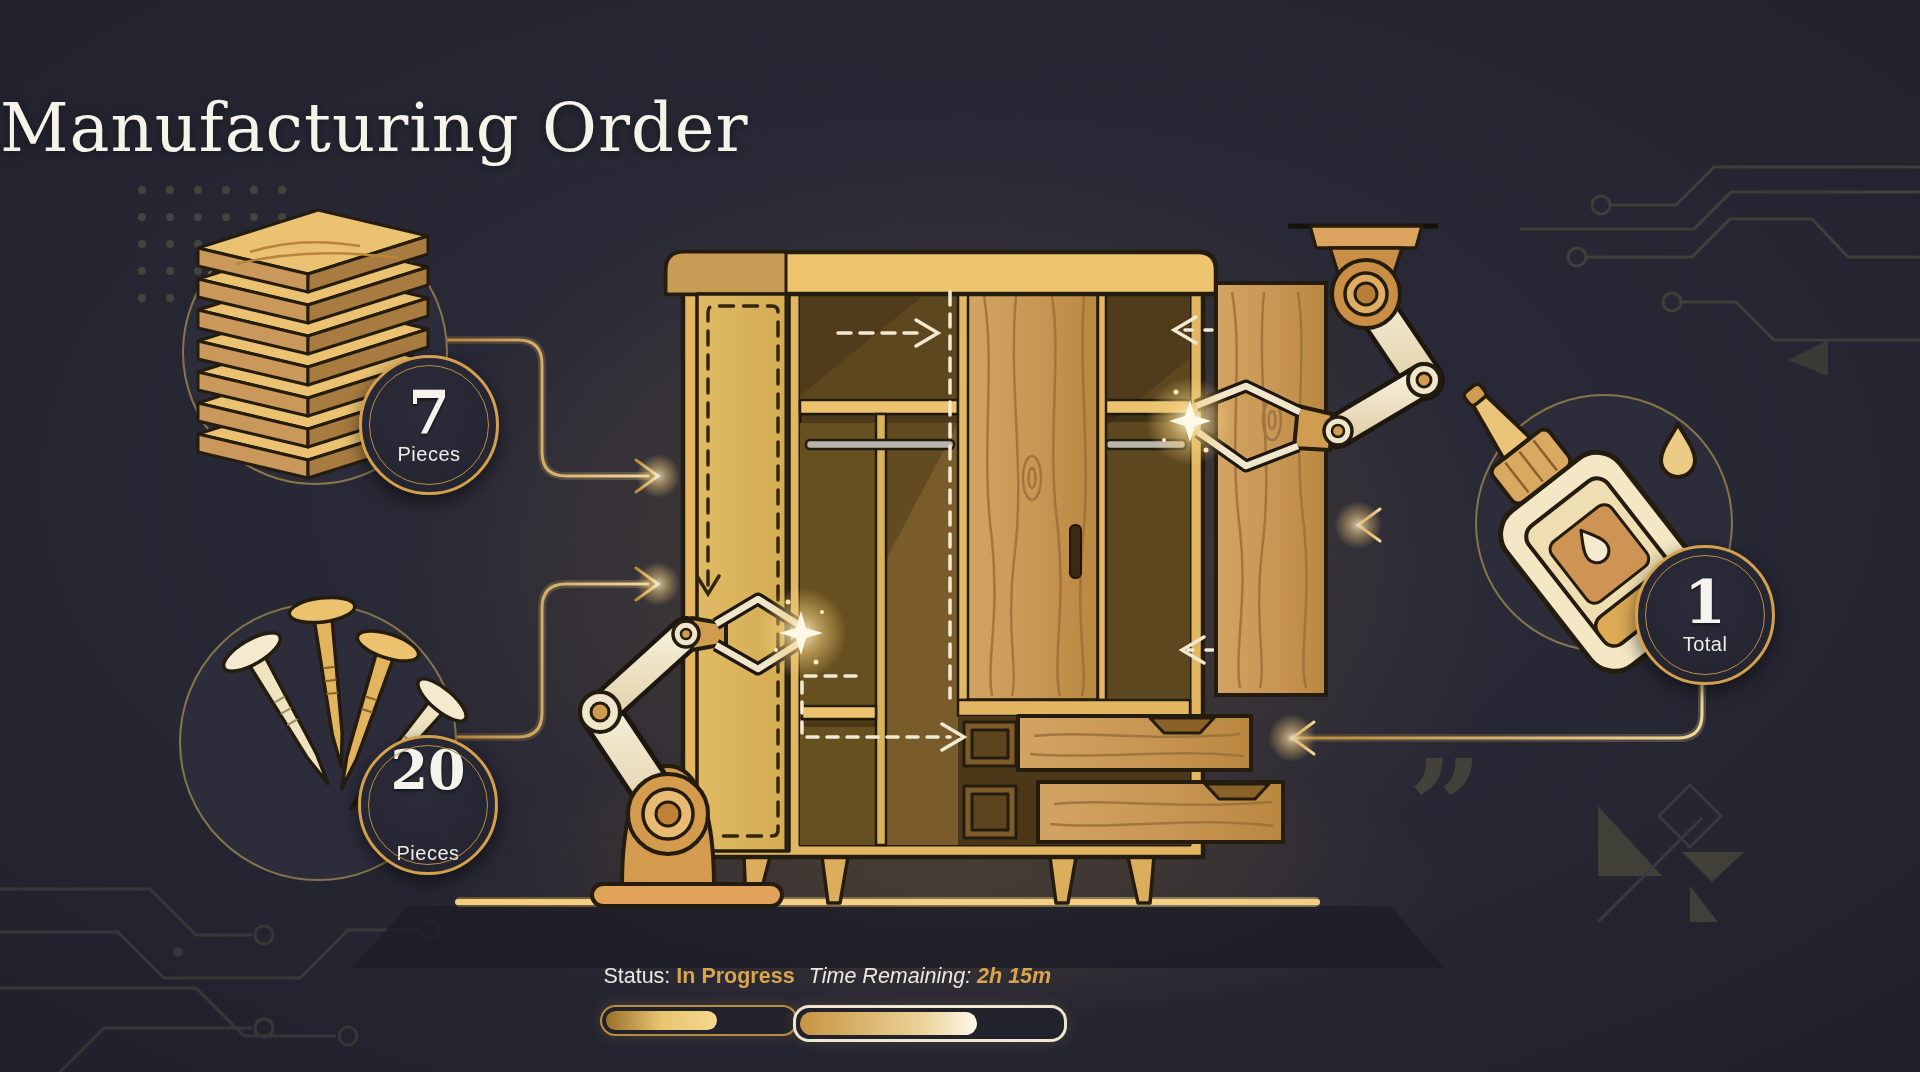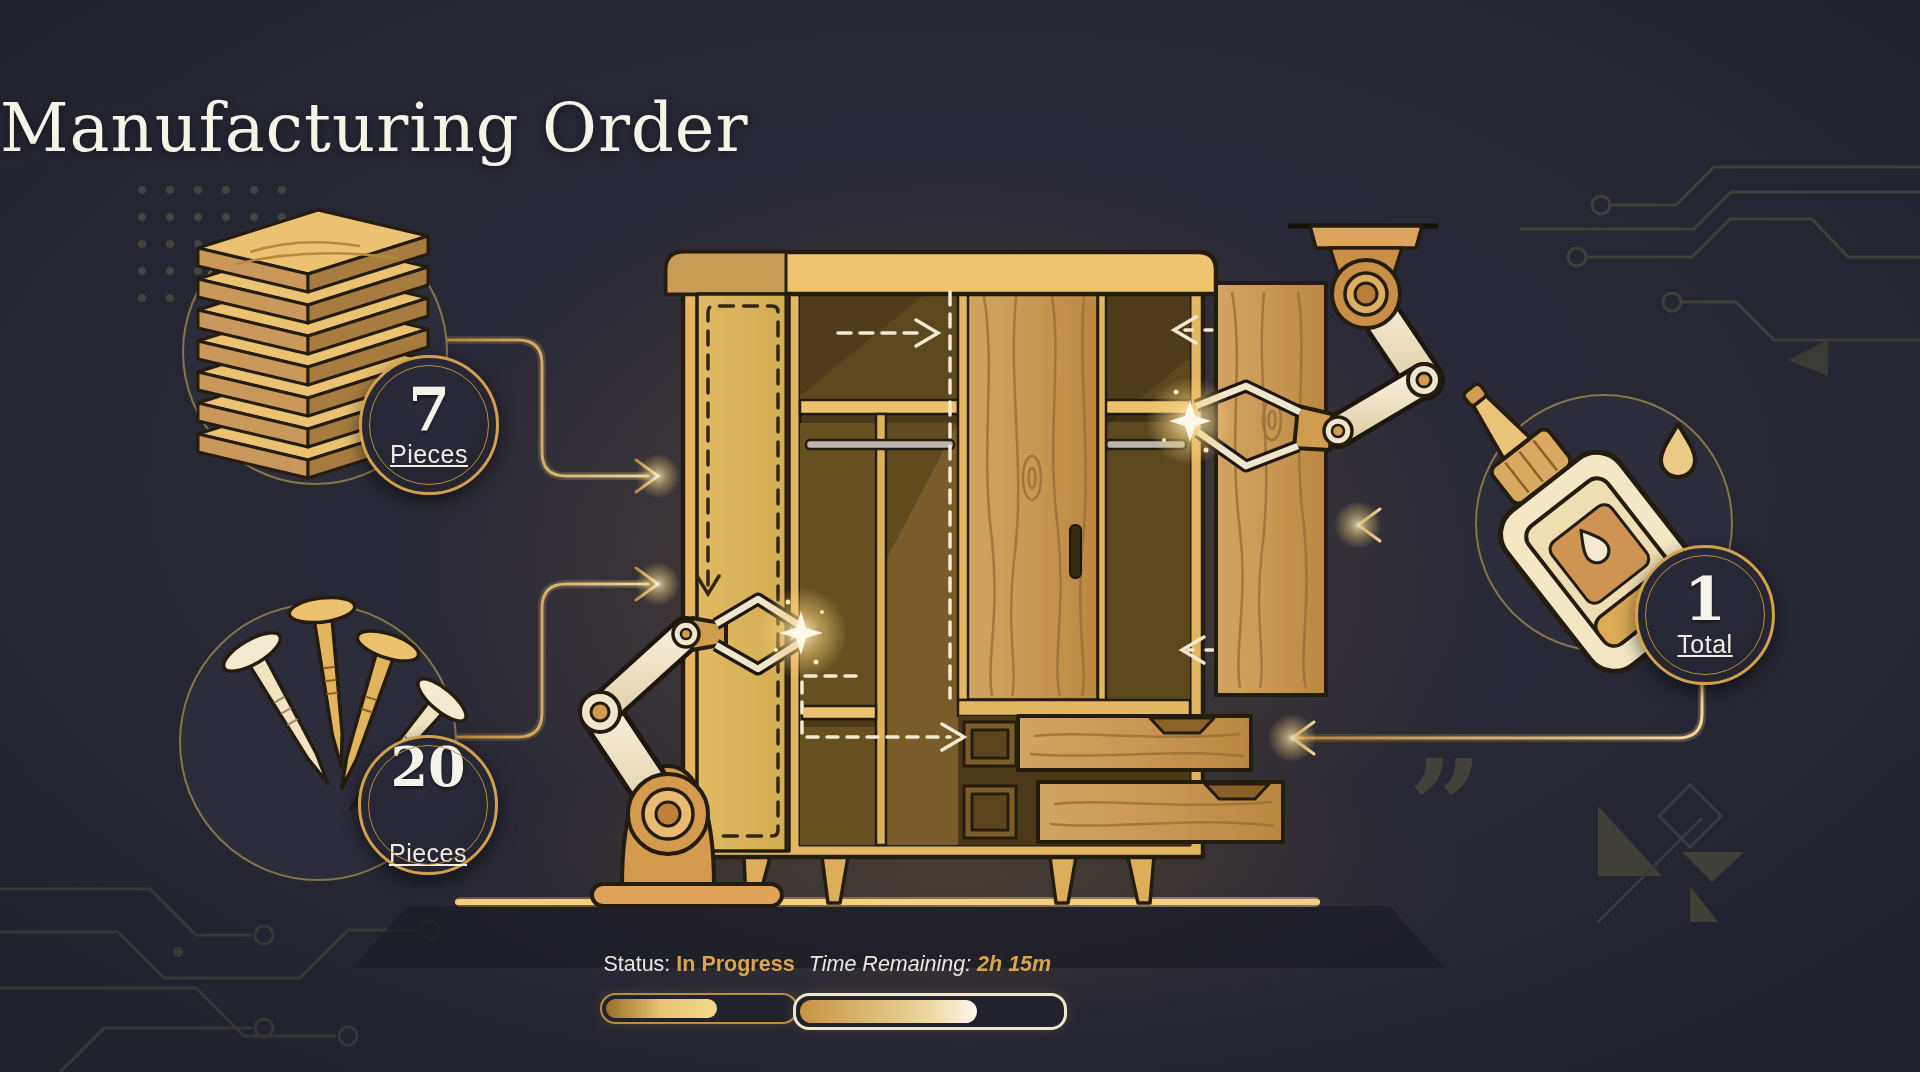--- a/index.html
+++ b/index.html
@@ -13,31 +13,31 @@
          font-size:67px;font-weight:500;color:#f6f3e9;letter-spacing:1px;
          text-shadow:0 2px 10px rgba(0,0,0,.45);}
 
   
   .badge{position:absolute;border-radius:50%;background:radial-gradient(circle at 45% 38%,#2b2b3a,#23232f);
          border:3.5px solid #d3a14c;display:flex;flex-direction:column;align-items:center;justify-content:center;
          box-shadow:0 6px 18px rgba(0,0,0,.55);}
   .badge::after{content:'';position:absolute;inset:7px;border:1.5px solid #b98e42;border-radius:50%;}
   .badge .num{font-family:"DejaVu Serif","Liberation Serif",serif;font-weight:bold;
               color:#f5f3ec;line-height:.95;text-shadow:0 2px 3px rgba(0,0,0,.5);}
-  .badge .unit{font-size:25px;color:#efede5;margin-top:2px;letter-spacing:.5px;text-decoration:underline;}
+  .badge .unit{font-size:20px;color:#efede5;margin-top:2px;letter-spacing:.5px;}
   .badge-planks{left:359px;top:355px;width:134px;height:134px;}
   .badge-planks .num{font-size:60px;}
   .badge-nails{left:358px;top:735px;width:134px;height:134px;gap:44px;}
   .badge-nails .num{font-size:54px;}
   .badge-glue{left:1635px;top:545px;width:134px;height:134px;}
   .badge-glue .num{font-size:60px;}
 
   
   .status-group{position:absolute;top:952px;transform:translateX(-50%);text-align:center;}
-  .status-label{font-size:21.5px;color:#eae8e0;white-space:nowrap;margin-bottom:16px;}
+  .status-label{font-size:21.5px;color:#eae8e0;white-space:nowrap;margin-bottom:16px;margin-top:12px;}
   .status-label .val{color:#d9a44e;font-weight:bold;}
   .pill{position:relative;margin:0 auto;border-radius:16px;background:#22222d;
         box-shadow:0 0 14px rgba(217,164,78,.18);}
   .pill .fill{position:absolute;left:4px;top:4px;bottom:4px;border-radius:12px;}
   .g-status{left:699px;}  .g-status .pill{width:194px;height:27px;border:2px solid #b98e42;}
   .g-status .fill{background:linear-gradient(90deg,#9a6f2a,#e9c572,#f3d88d);}
   .g-time{left:930px;font-style:italic;}    .g-time .pill{width:268px;height:31px;border:3px solid #efe6cf;}
   .g-time .fill{background:linear-gradient(90deg,#c79440,#ecd49a 70%,#fdf8ea);}
   .g-items{left:1216px;}  .g-items .pill{width:190px;height:27px;border:2px solid #b98e42;}
   .g-items .fill{background:linear-gradient(90deg,#b9862f,#eec06a);}

